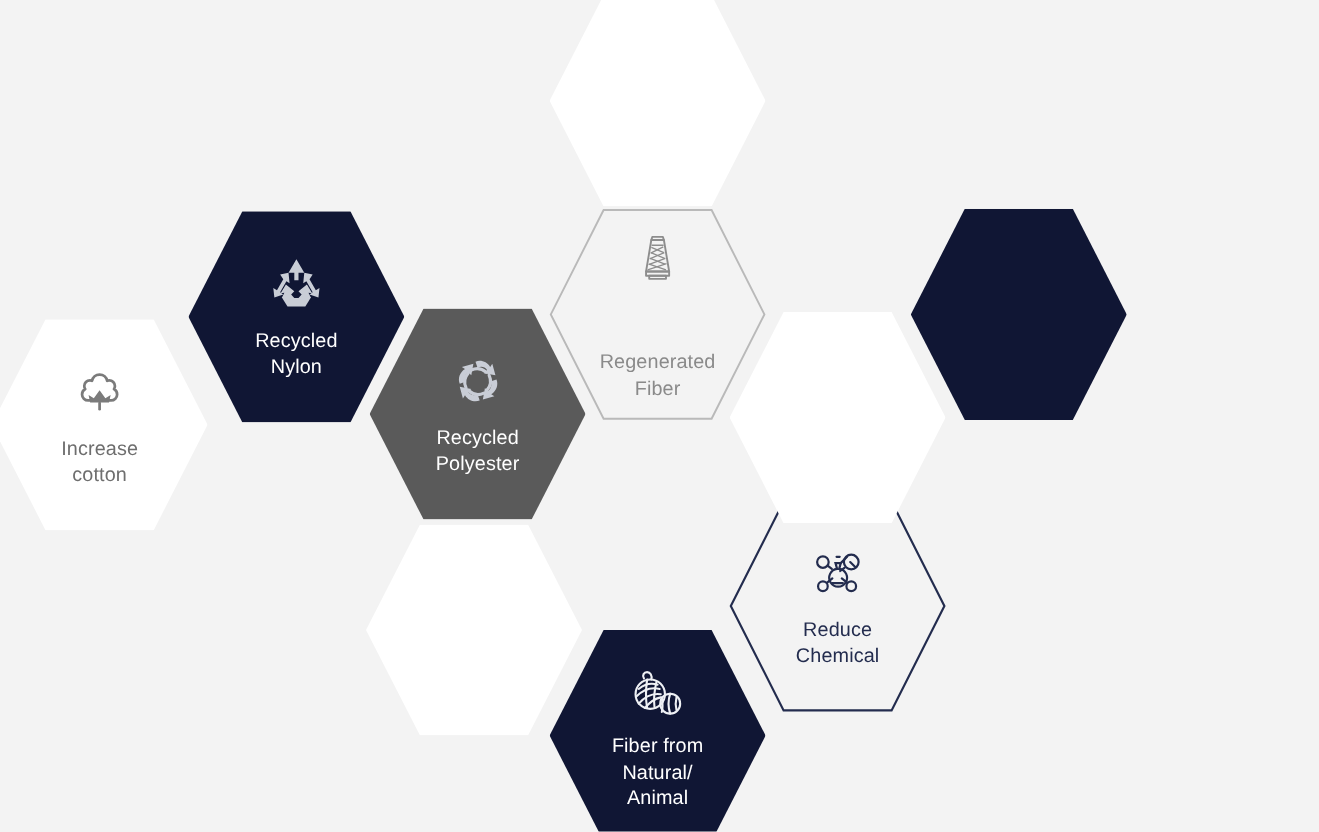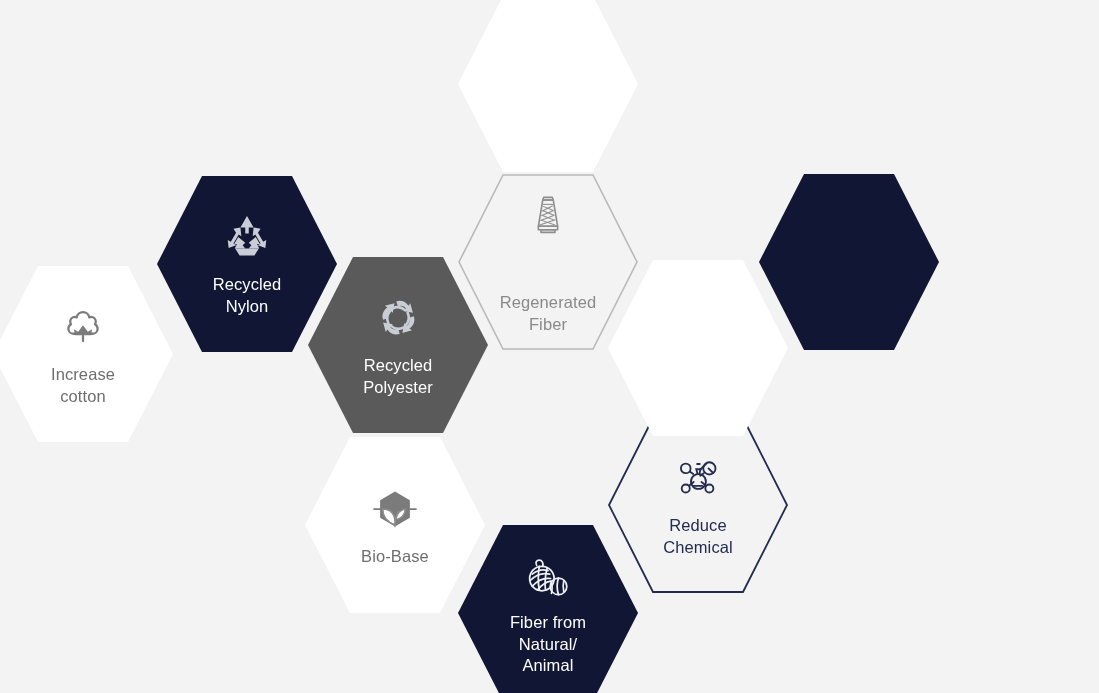--- a/index.html
+++ b/index.html
@@ -190,35 +190,20 @@
 Chemical</span>
     </div>
   </div>
 
   <div class="hex v-white z3" style="left:608px; top:260px;">
     <div class="shape"></div>
   </div>
 
   <div class="hex v-white z3" style="left:305px; top:437px;">
     <div class="shape"></div>
-    <div class="inner">
-      <span class="icon">
-        <svg viewBox="0 0 64 64">
-          <path d="M32 12l17 10v20L32 52 15 42V22z" fill="#7b7b7b"></path>
-          <g stroke="#7b7b7b" stroke-width="2" fill="none" stroke-linecap="round">
-            <path d="M8 32h8"></path>
-            <path d="M48 32h8"></path>
-          </g>
-          <path d="M32 50c-9-3-14-10-14-18 9 0 15 6 14 18z" fill="#ffffff" stroke="#8d8d8d" stroke-width="1.8" stroke-linejoin="round"></path>
-          <path d="M33 44c1-7 5-11 11-12-1 7-5 11-11 12z" fill="#ffffff" stroke="#8d8d8d" stroke-width="1.8" stroke-linejoin="round"></path>
-          <path d="M32 52c0-8 1-13 4-17" stroke="#8d8d8d" stroke-width="1.6" fill="none" stroke-linecap="round"></path>
-        </svg>
-      </span>
-      <span class="label">Bio-Base</span>
-    </div>
   </div>
 
   <div class="hex v-navy z4" style="left:157px; top:176px;">
     <div class="shape"></div>
     <div class="inner">
       <span class="icon">
         <svg viewBox="0 0 64 64">
           <g fill="#c9cdd6">
             <path d="M32 8l7.5 13h-5.5v7h-4v-7h-5.5z"></path>
             <path d="M39.5 21l8 1.5-3 4.5 6 10.5 3.5-2-1 9-8.5-3 3-2-6-10.5-3 2z"></path>

